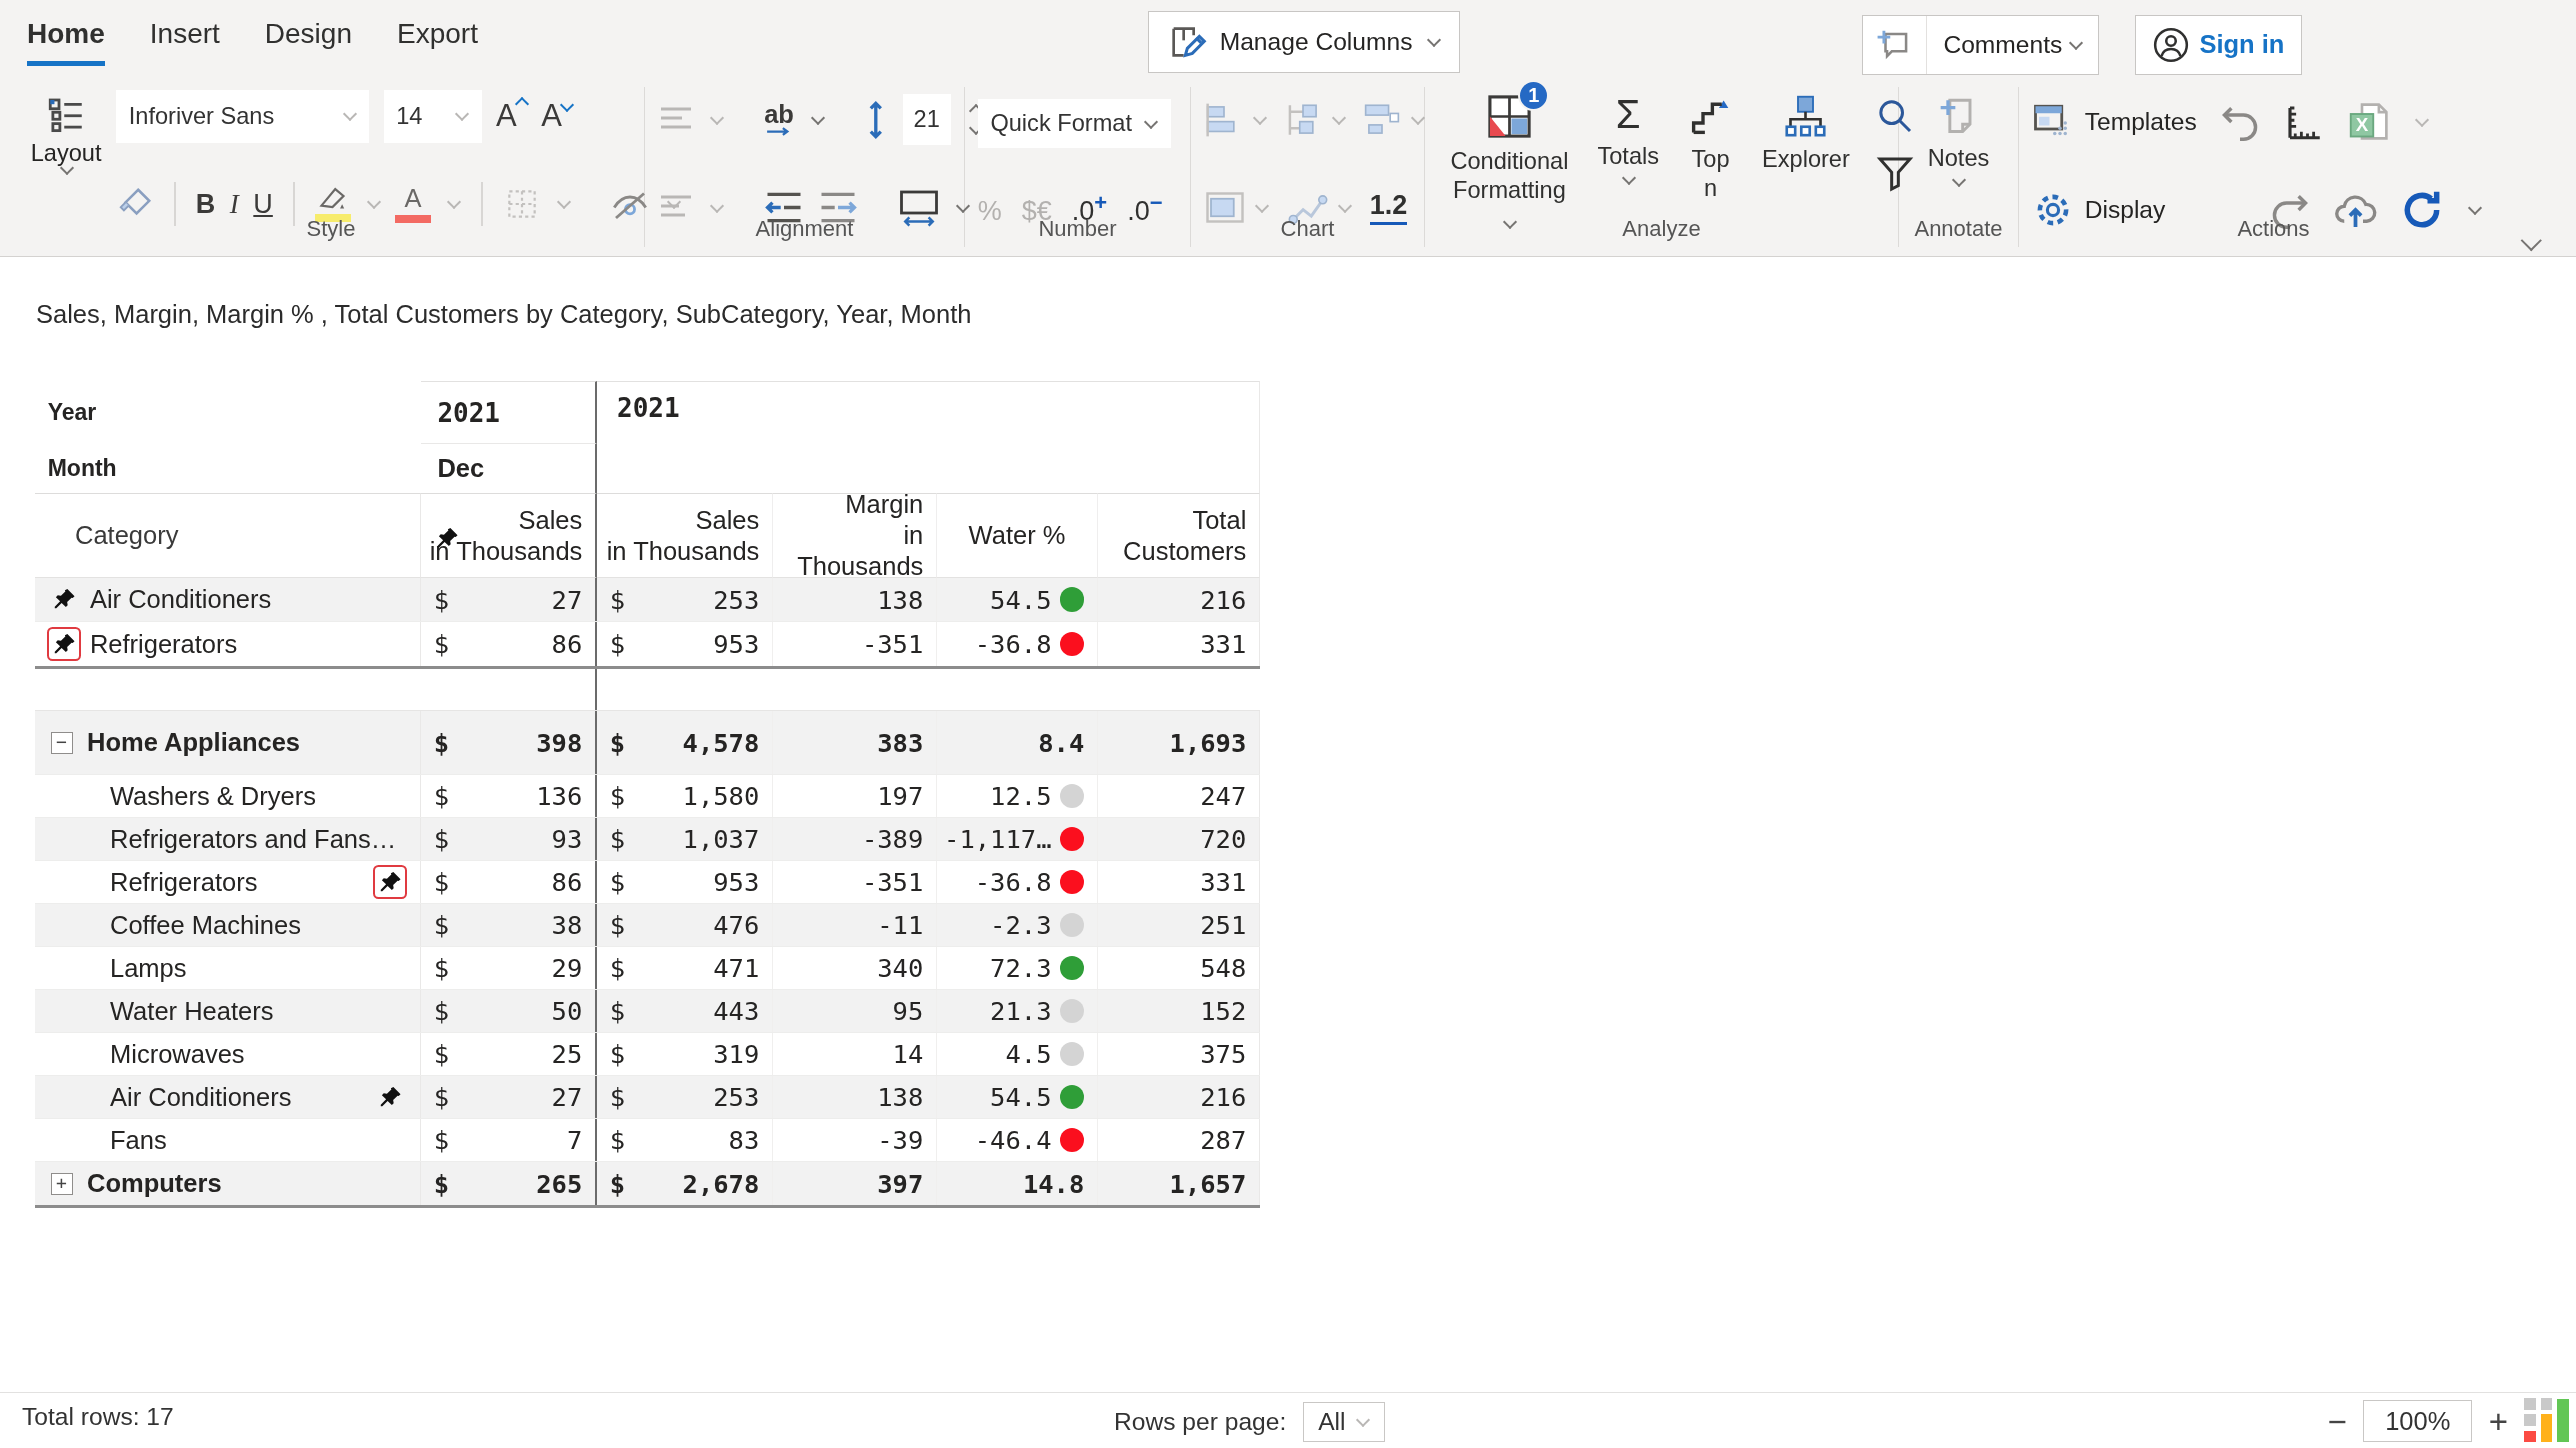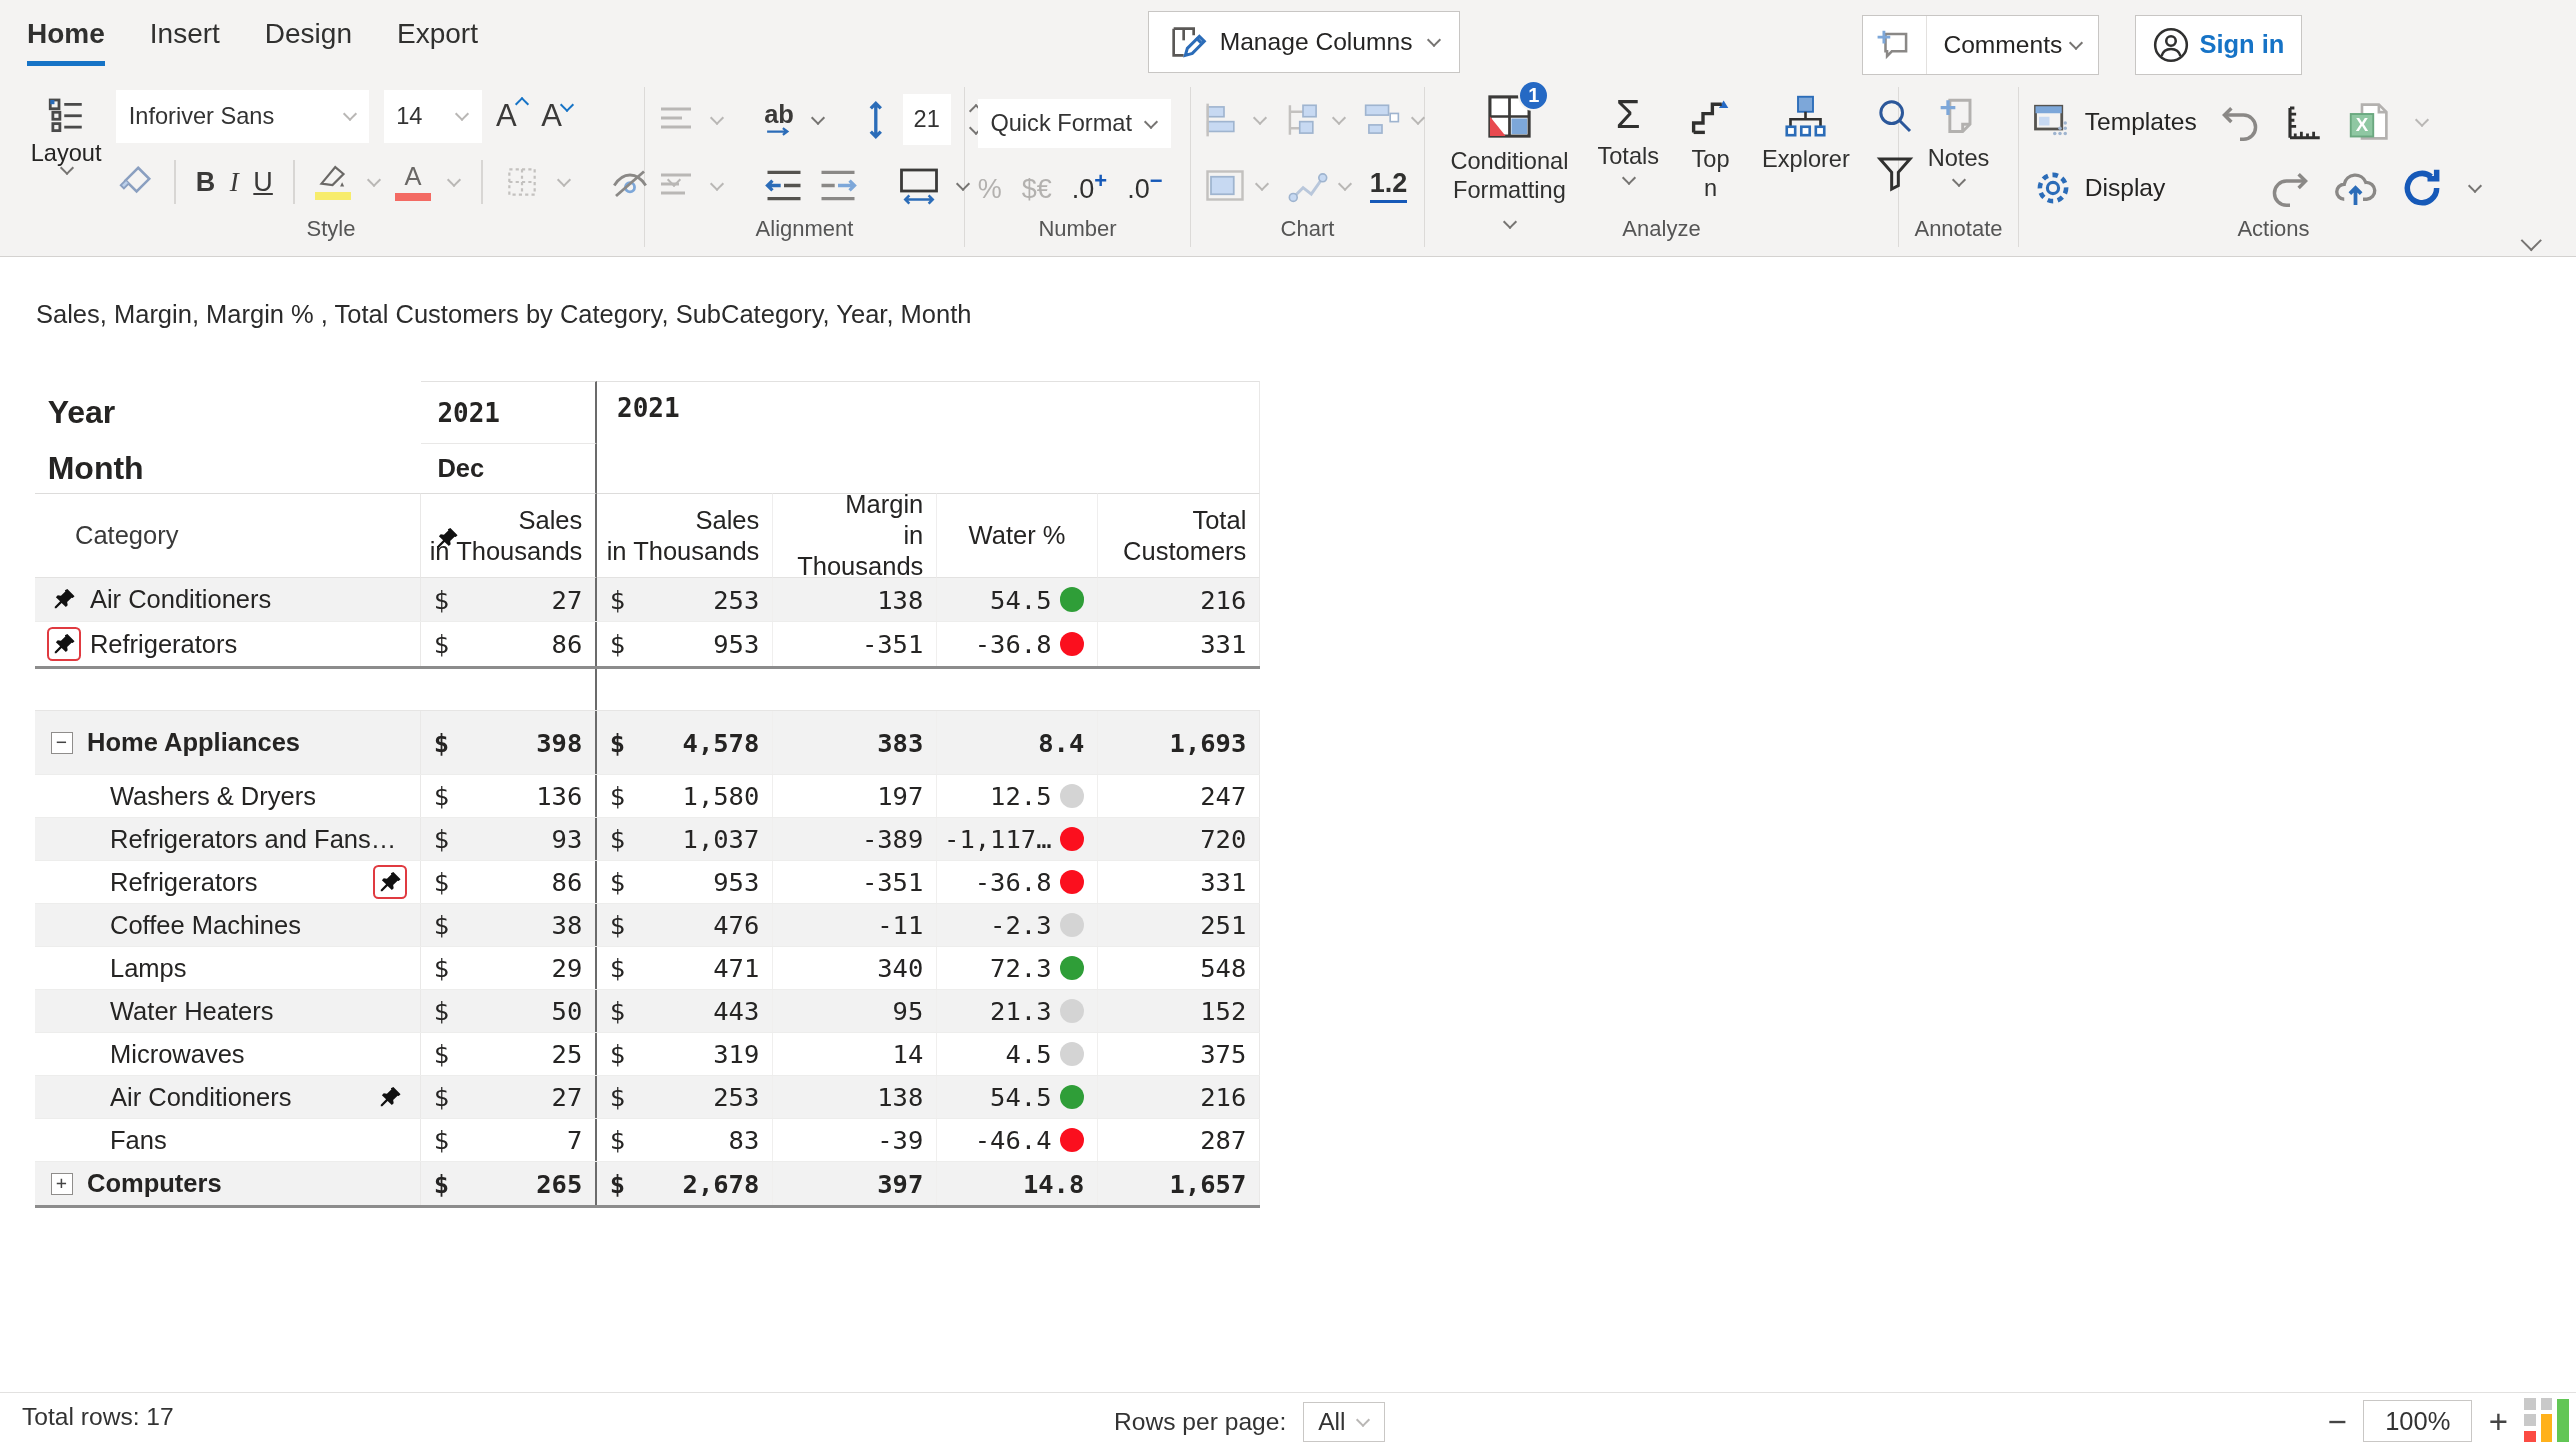--- a/index.html
+++ b/index.html
@@ -17,21 +17,21 @@
   .cm-btn { left:1862px; top:14.5px; height:60px; }
   .cm-ic { width:64px; height:100%; display:flex; align-items:center; justify-content:center; border-right:1.8px solid #e3e1df; }
   .cm-lbl { padding:0 14.5px 0 16.4px; font-size:24.6px; display:flex; align-items:center; gap:5.5px; }
   .si-btn { left:2135px; top:14.5px; height:60px; padding:0 16.4px; gap:9px; }
   .si-lbl { font-size:25.5px; color:#1673c6; font-weight:bold; }
 
   .groups { position:absolute; left:18px; top:87px; display:flex; height:160px; }
   .grp { position:relative; border-right:1.8px solid #dcdad8; padding:0 12.7px; }
   .grp:last-child { border-right:none; }
   .grp-label { position:absolute; bottom:-25.5px; left:0; right:0; text-align:center; font-size:22px; color:#555; }
-  .grows { display:flex; flex-direction:column; gap:8px;text-align:right; }
+  .grows { display:flex; flex-direction:column; gap:30px;text-align:right; }
   .grow { display:flex; align-items:center; height:58px; gap:14.5px; }
   .vsep { width:1.8px; height:44px; background:#d8d6d4; margin:0 5.5px; }
   .chev { display:inline-block; width:10px; height:10px; border-right:2.7px solid #767472; border-bottom:2.7px solid #767472; transform:rotate(45deg); margin:-3.6px 1.8px 0 3.6px; flex:none; }
   .chev.lite { border-color:#b9b7b5; }
   .chev.blue { border-color:#1673c6; }
   .whitebox { background:#fff; display:flex; align-items:center; font-size:23.6px; color:#333; }
   .iconbtn { display:flex; align-items:center; cursor:pointer; }
   .glyph { font-size:27px; color:#4a4a4a; }
   .glyph.dis { color:#b3b1af; }
   .bigbtn { display:flex; flex-direction:column; align-items:center; justify-content:flex-start; gap:7.3px; padding:0 12.7px; cursor:pointer; }
@@ -63,21 +63,21 @@
 
   
   .page-title { position:absolute; left:36px; top:300px; font-size:25.5px; color:#2b2b2b; }
 
   
   .mtx { position:absolute; left:35px; top:381px; width:1225px; font-size:25.5px; }
   .grid { display:grid; grid-template-columns:386px 176px 176px 164px 161px 162px; }
   .thead { grid-template-rows:63px 49px 85px; position:relative; }
   .hc { display:flex; align-items:center; }
   .mono { font-family:"DejaVu Sans Mono", monospace; }
-  .hl { font-weight:bold; padding-left:12.7px; font-size:32px; }
+  .hl { font-weight:bold; padding-left:12.7px; font-size:23px; }
   .c-yearlbl { grid-area:1/1; }
   .c-monthlbl { grid-area:2/1; }
   .c-pyear { grid-area:1/2; border-top:1.8px solid #e2e1e0; border-bottom:1.8px solid #e9e8e7; border-right:2.7px solid #6b6b6b; font-weight:bold; padding-left:16.4px; font-size:26px; }
   .c-pmonth { grid-area:2/2; border-right:2.7px solid #6b6b6b; font-weight:bold; padding-left:16.4px; }
   .c-myear { grid-area:1/3/3/7; border-top:1.8px solid #e2e1e0; border-right:1.8px solid #e9e8e7; font-weight:bold; align-items:flex-start; padding:11px 0 0 20px; font-size:26px; }
   .hrow3 { border-top:1.8px solid #dddcdb; border-bottom:1.8px solid #e3e2e1; }
   .c-cat { grid-area:3/1; border-right:1.8px solid #e9e8e7; padding-left:40px; color:#3a3a3a; }
   .c-h2 { grid-area:3/2; border-right:2.7px solid #6b6b6b; }
   .c-h3 { grid-area:3/3; border-right:1.8px solid #efeeee; }
   .c-h4 { grid-area:3/4; border-right:1.8px solid #efeeee; }

